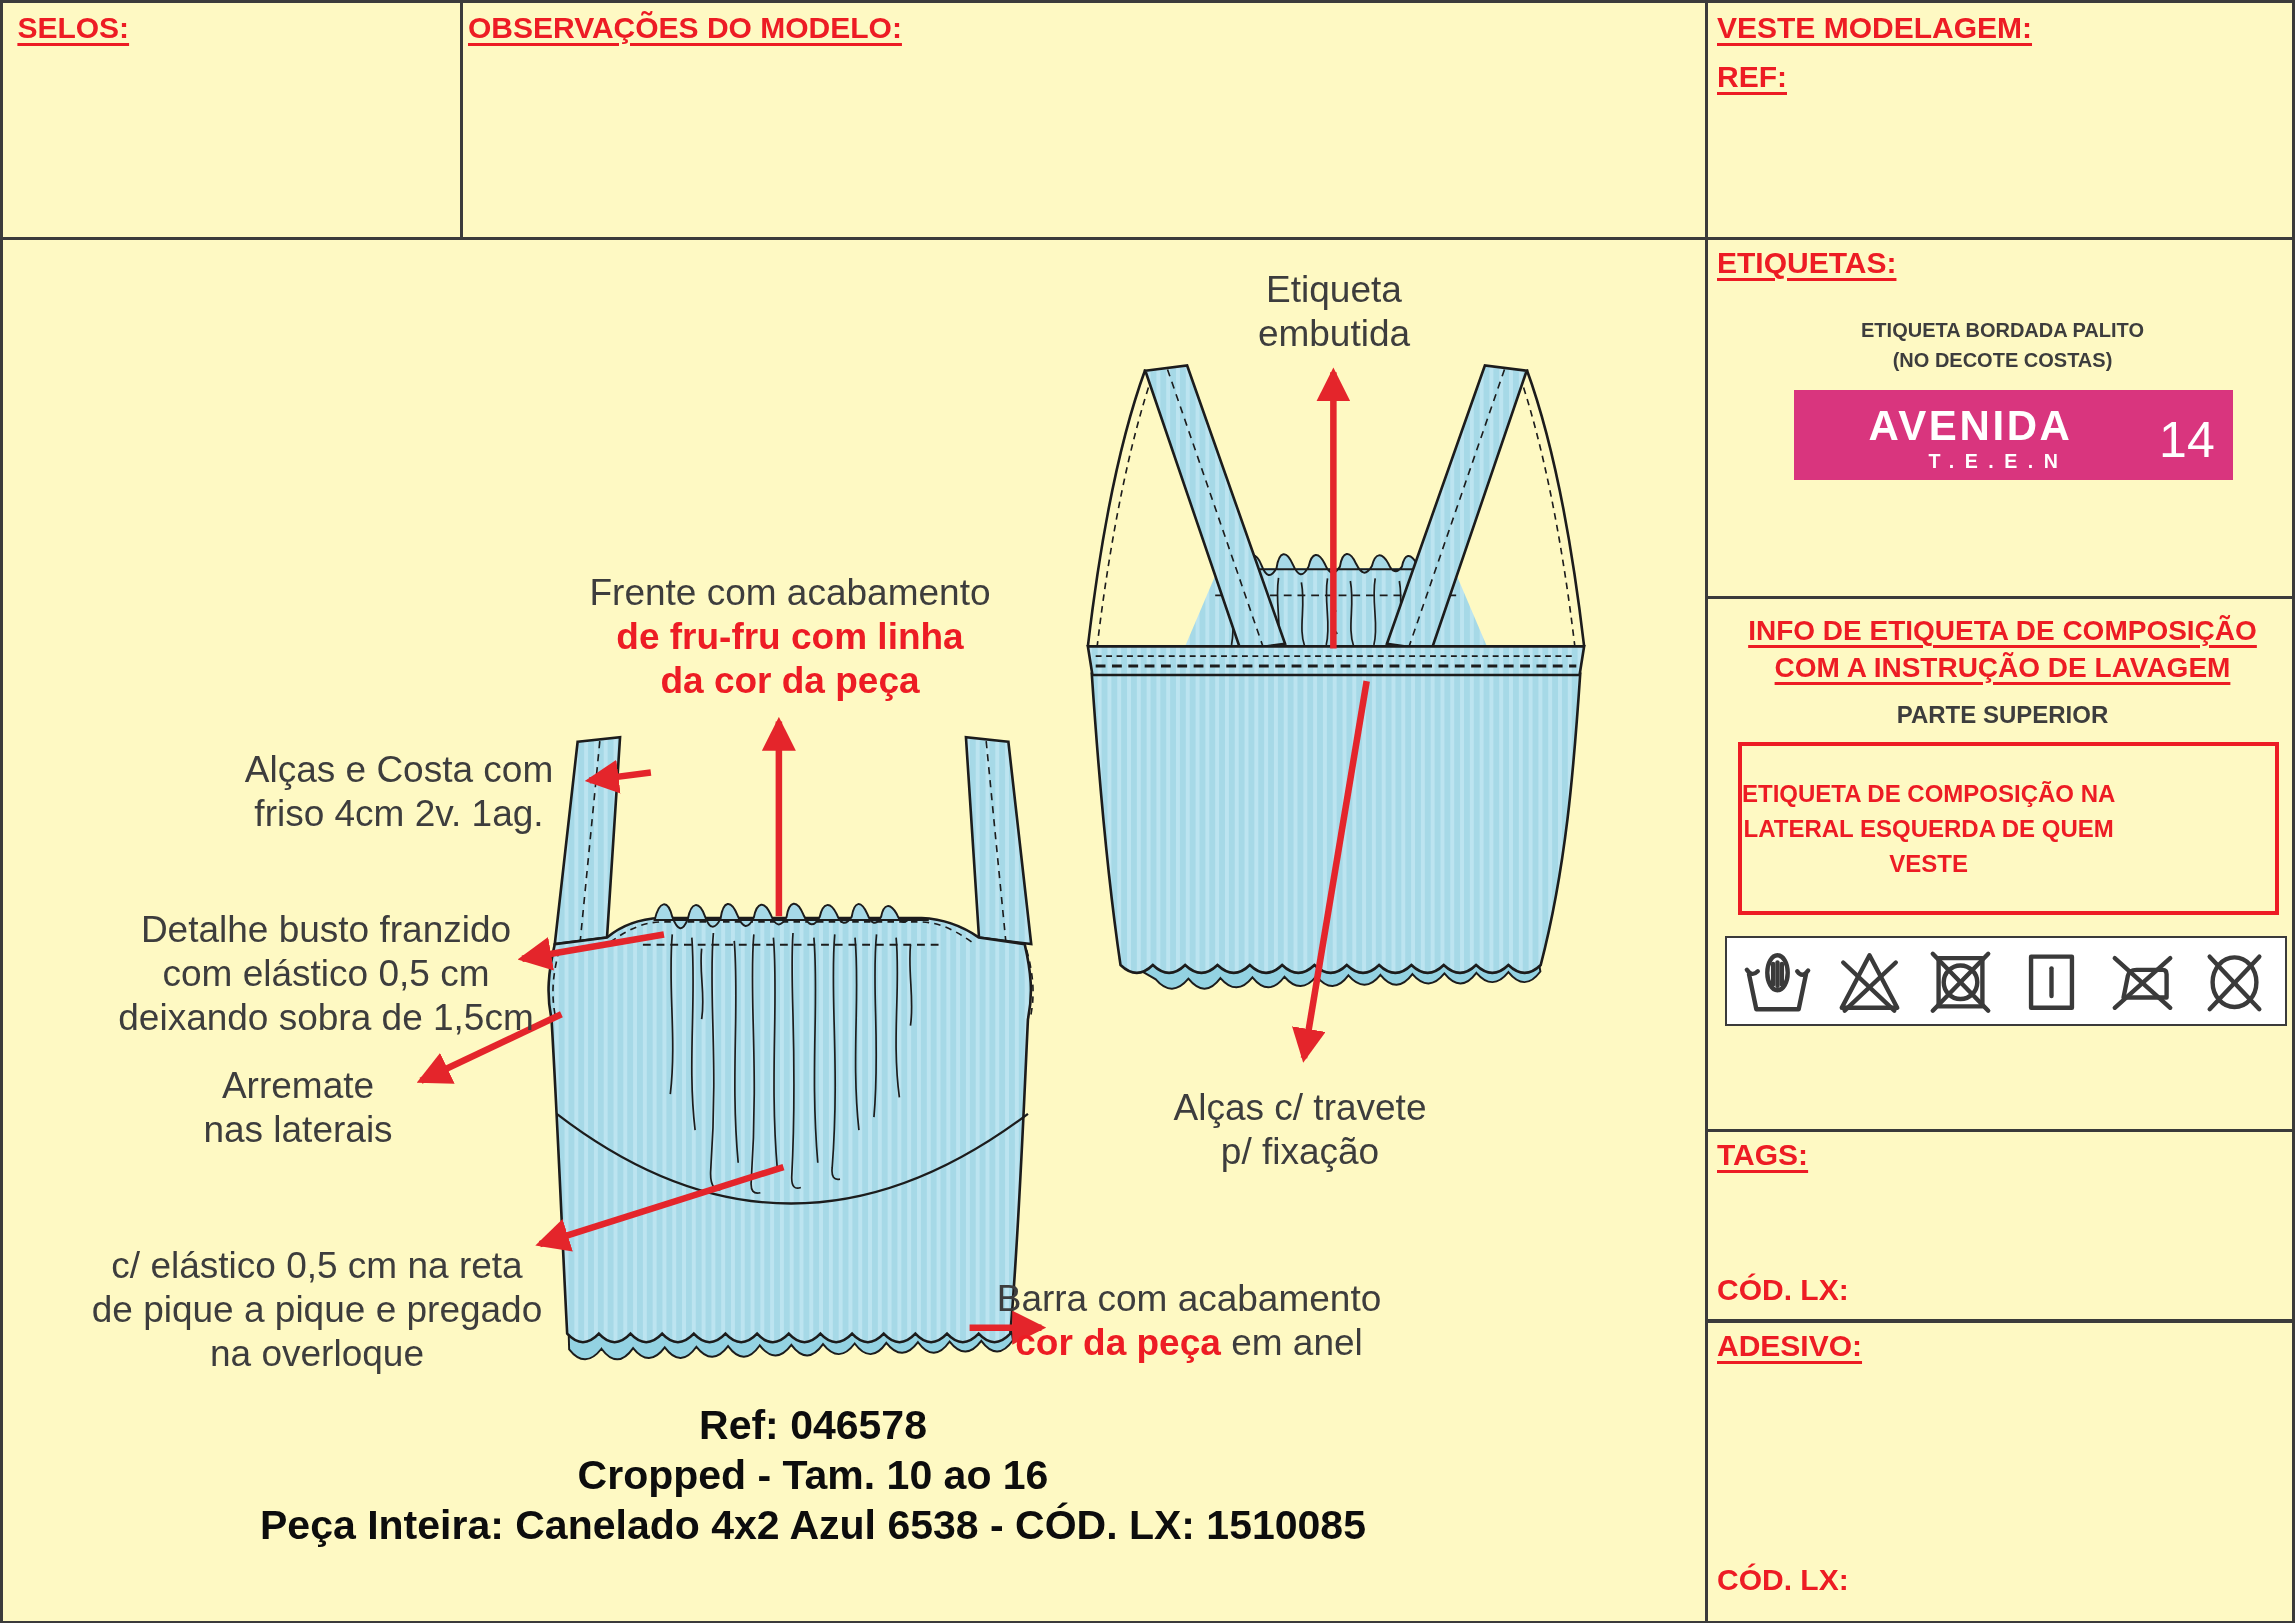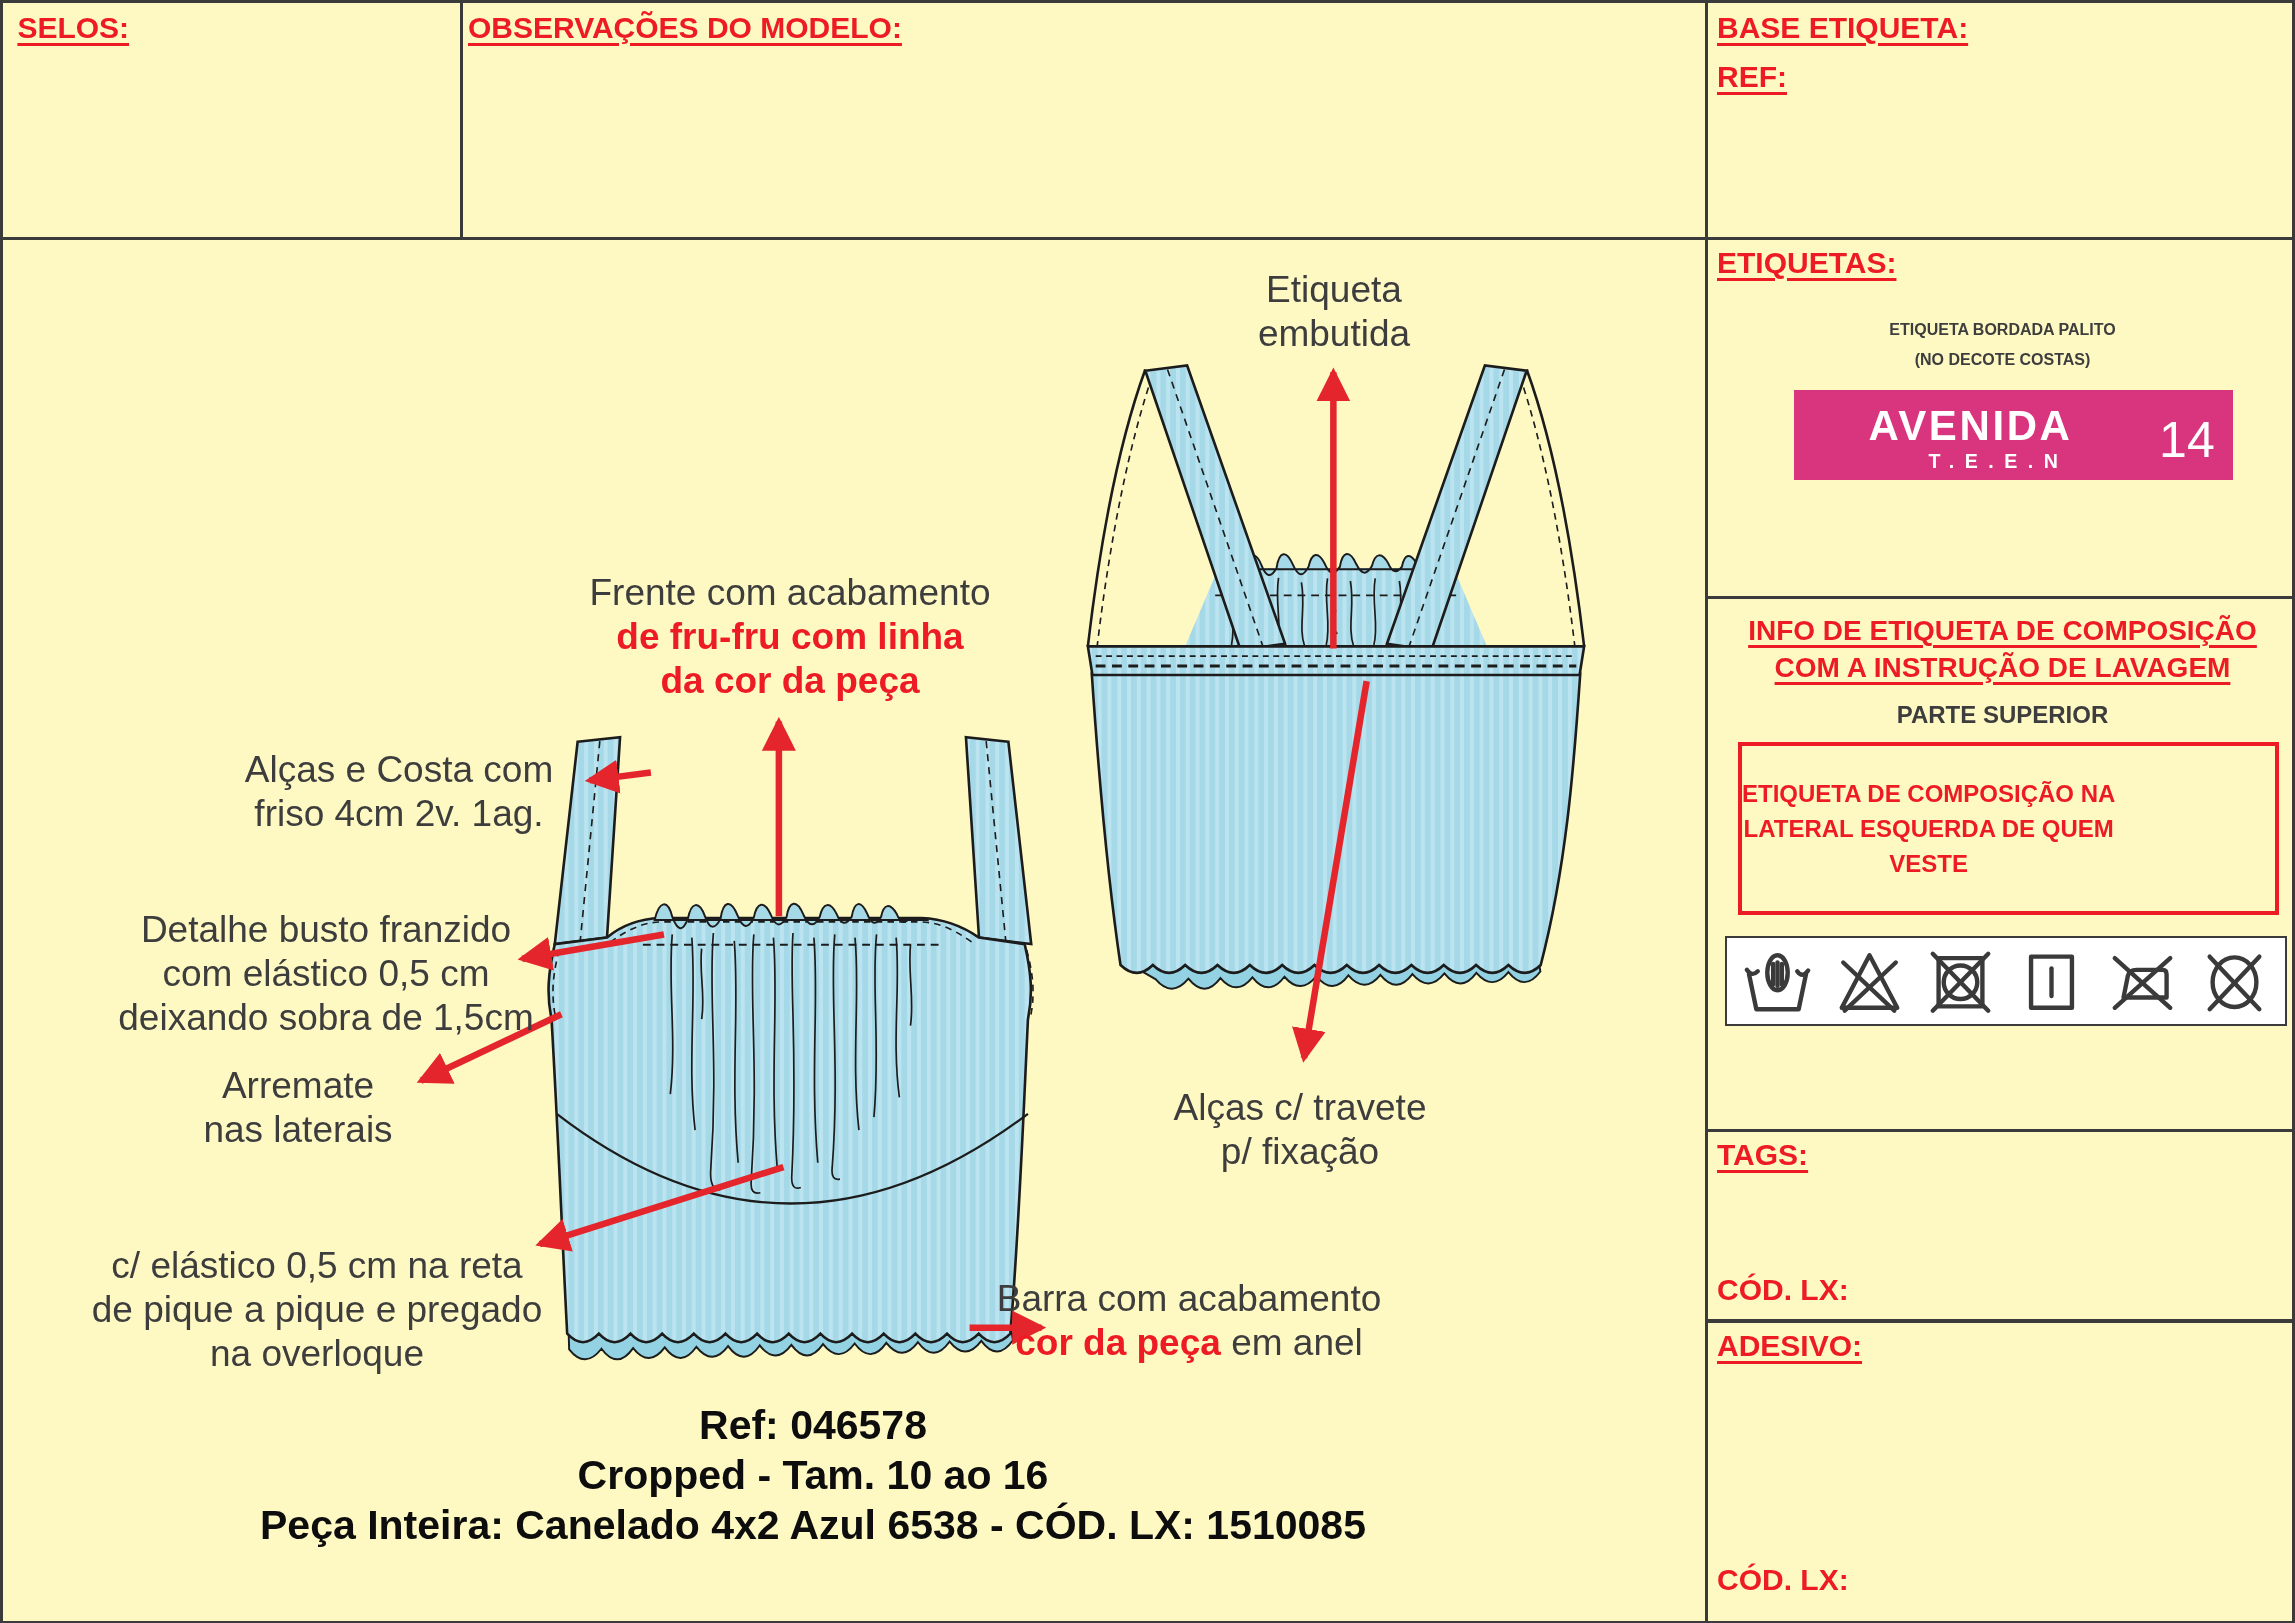--- a/index.html
+++ b/index.html
@@ -11,21 +11,21 @@
   .divider{position:absolute;background:#3b3b3b;}
   .hdr{
     position:absolute;color:#ED1C24;font-weight:bold;font-size:30px;
     text-decoration:underline;text-decoration-thickness:3.3px;text-underline-offset:5.2px;
     letter-spacing:0px;white-space:nowrap;
   }
   .ann{position:absolute;text-align:center;color:#3d3d3d;font-size:37px;line-height:44px;white-space:nowrap;transform:translateX(-50%);}
   .ann .rb{color:#ED1C24;font-weight:bold;}
   .blk{display:block;}
   .sb-center{position:absolute;left:1706px;width:587px;text-align:center;}
-  .sb-note{color:#3d3d3d;font-weight:bold;font-size:16px;line-height:30px;}
+  .sb-note{color:#3d3d3d;font-weight:bold;font-size:20px;line-height:30px;}
   .sb-redtitle{color:#ED1C24;font-weight:bold;font-size:28px;line-height:37px;
     text-decoration:underline;text-decoration-thickness:2.6px;text-underline-offset:4.6px;}
   .parte{color:#3d3d3d;font-weight:bold;font-size:24px;}
   .compbox{
     position:absolute;left:1735px;top:739px;width:533px;height:165px;
     border:4.6px solid #ED1C24;display:flex;align-items:center;justify-content:flex-start;
   }
   .compbox .t{color:#ED1C24;font-weight:bold;font-size:24px;line-height:35px;text-align:center;}
   .brand{
     position:absolute;left:1791px;top:387px;width:439px;height:90px;background:#D9357E;
@@ -48,21 +48,21 @@
   svg.garment{position:absolute;}
   #arrows{position:absolute;left:0;top:0;pointer-events:none;}
 </style>
 </head>
 <body>
 
 <div id="sheet">
 
   <div class="hdr" style="left:14.4px;top:7.8px;">SELOS:</div>
   <div class="hdr" style="left:465px;top:7.8px;">OBSERVAÇÕES DO MODELO:</div>
-  <div class="hdr" style="left:1714px;top:7.8px;">BASE ETIQUETA:</div>
+  <div class="hdr" style="left:1714px;top:7.8px;">VESTE MODELAGEM:</div>
   <div class="hdr" style="left:1714px;top:57px;">REF:</div>
 
   <div class="divider" style="left:457px;top:0;width:3.3px;height:235px;"></div>
   <div class="divider" style="left:0;top:234px;width:2295px;height:3.3px;"></div>
   <div class="divider" style="left:1702px;top:0;width:3.3px;height:1624px;"></div>
   <div class="divider" style="left:1702px;top:593px;width:593px;height:3.3px;"></div>
   <div class="divider" style="left:1702px;top:1126px;width:593px;height:3.3px;"></div>
   <div class="divider" style="left:1702px;top:1316px;width:593px;height:3.9px;"></div>
 
   <div class="hdr" style="left:1714px;top:243px;">ETIQUETAS:</div>

